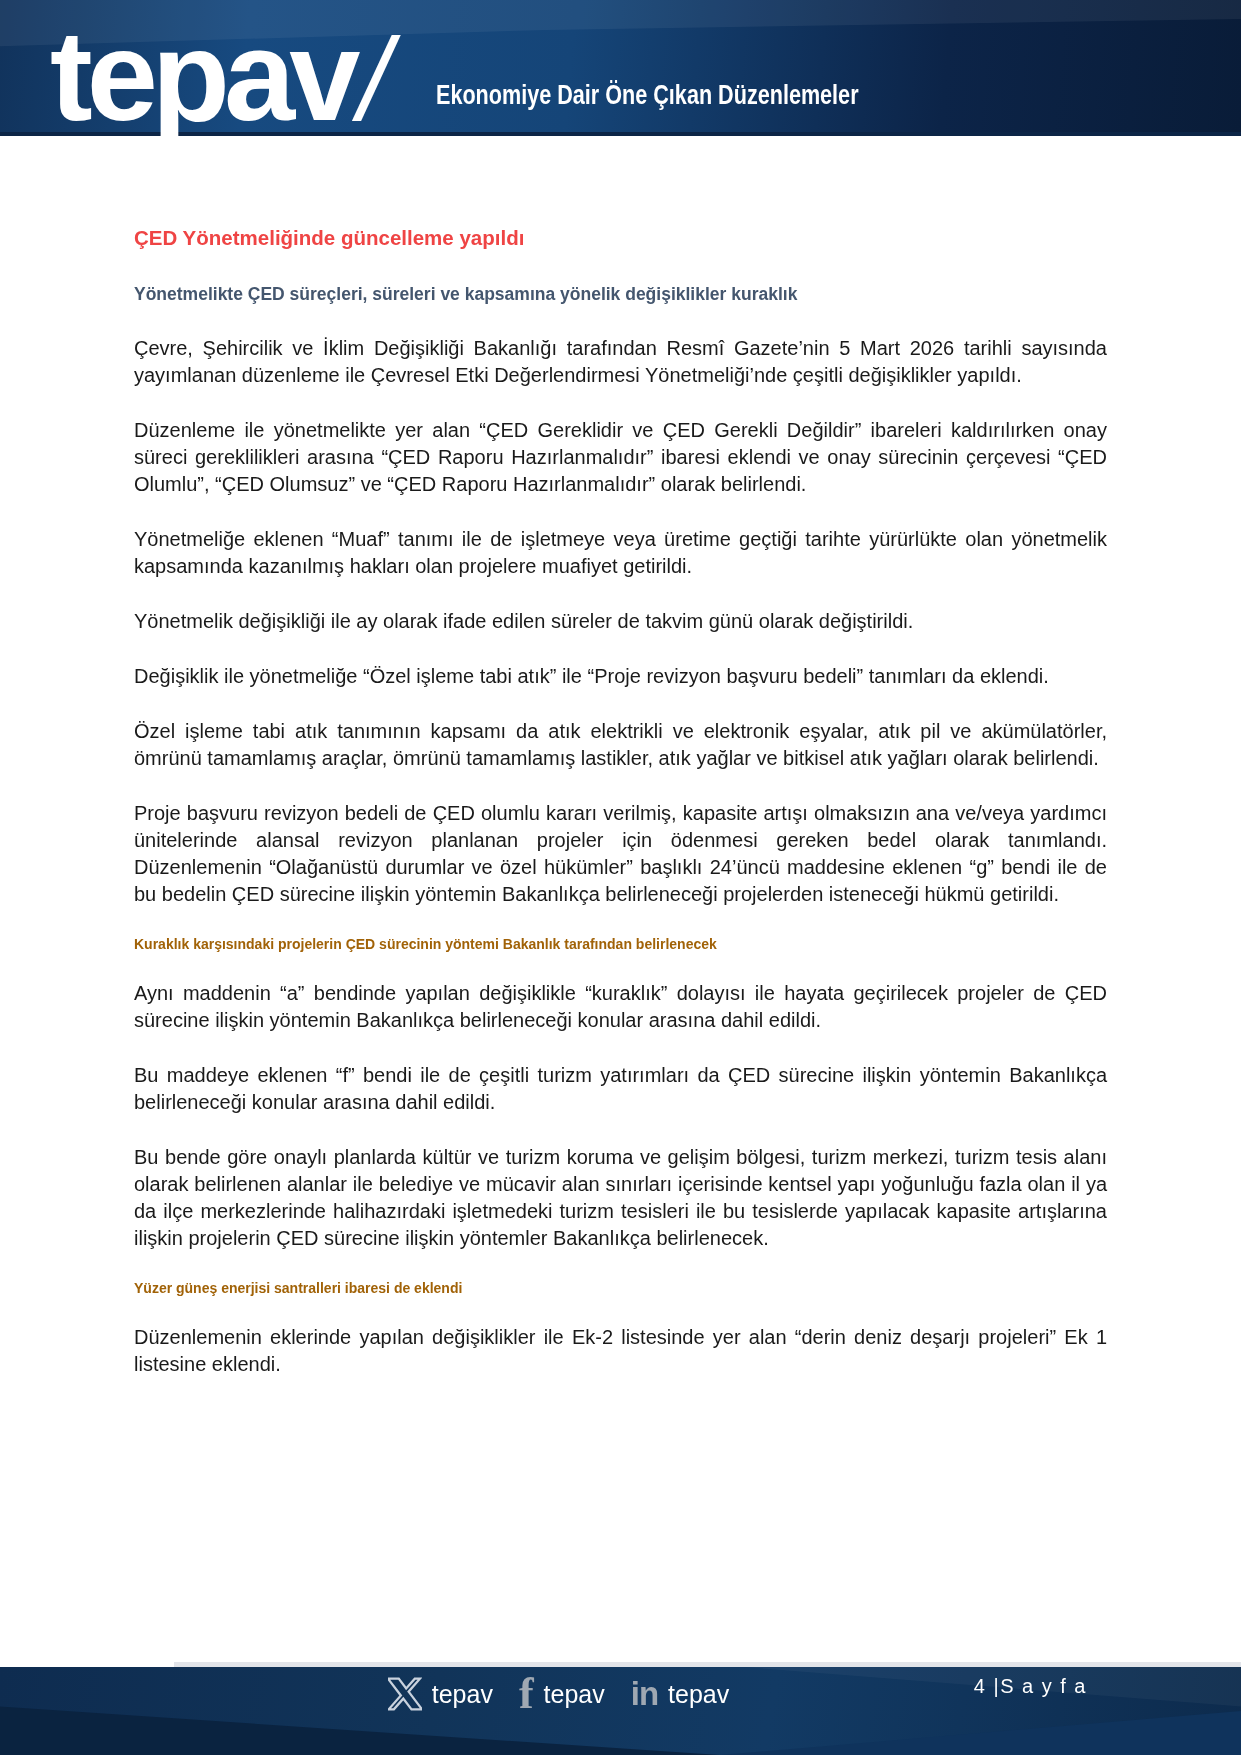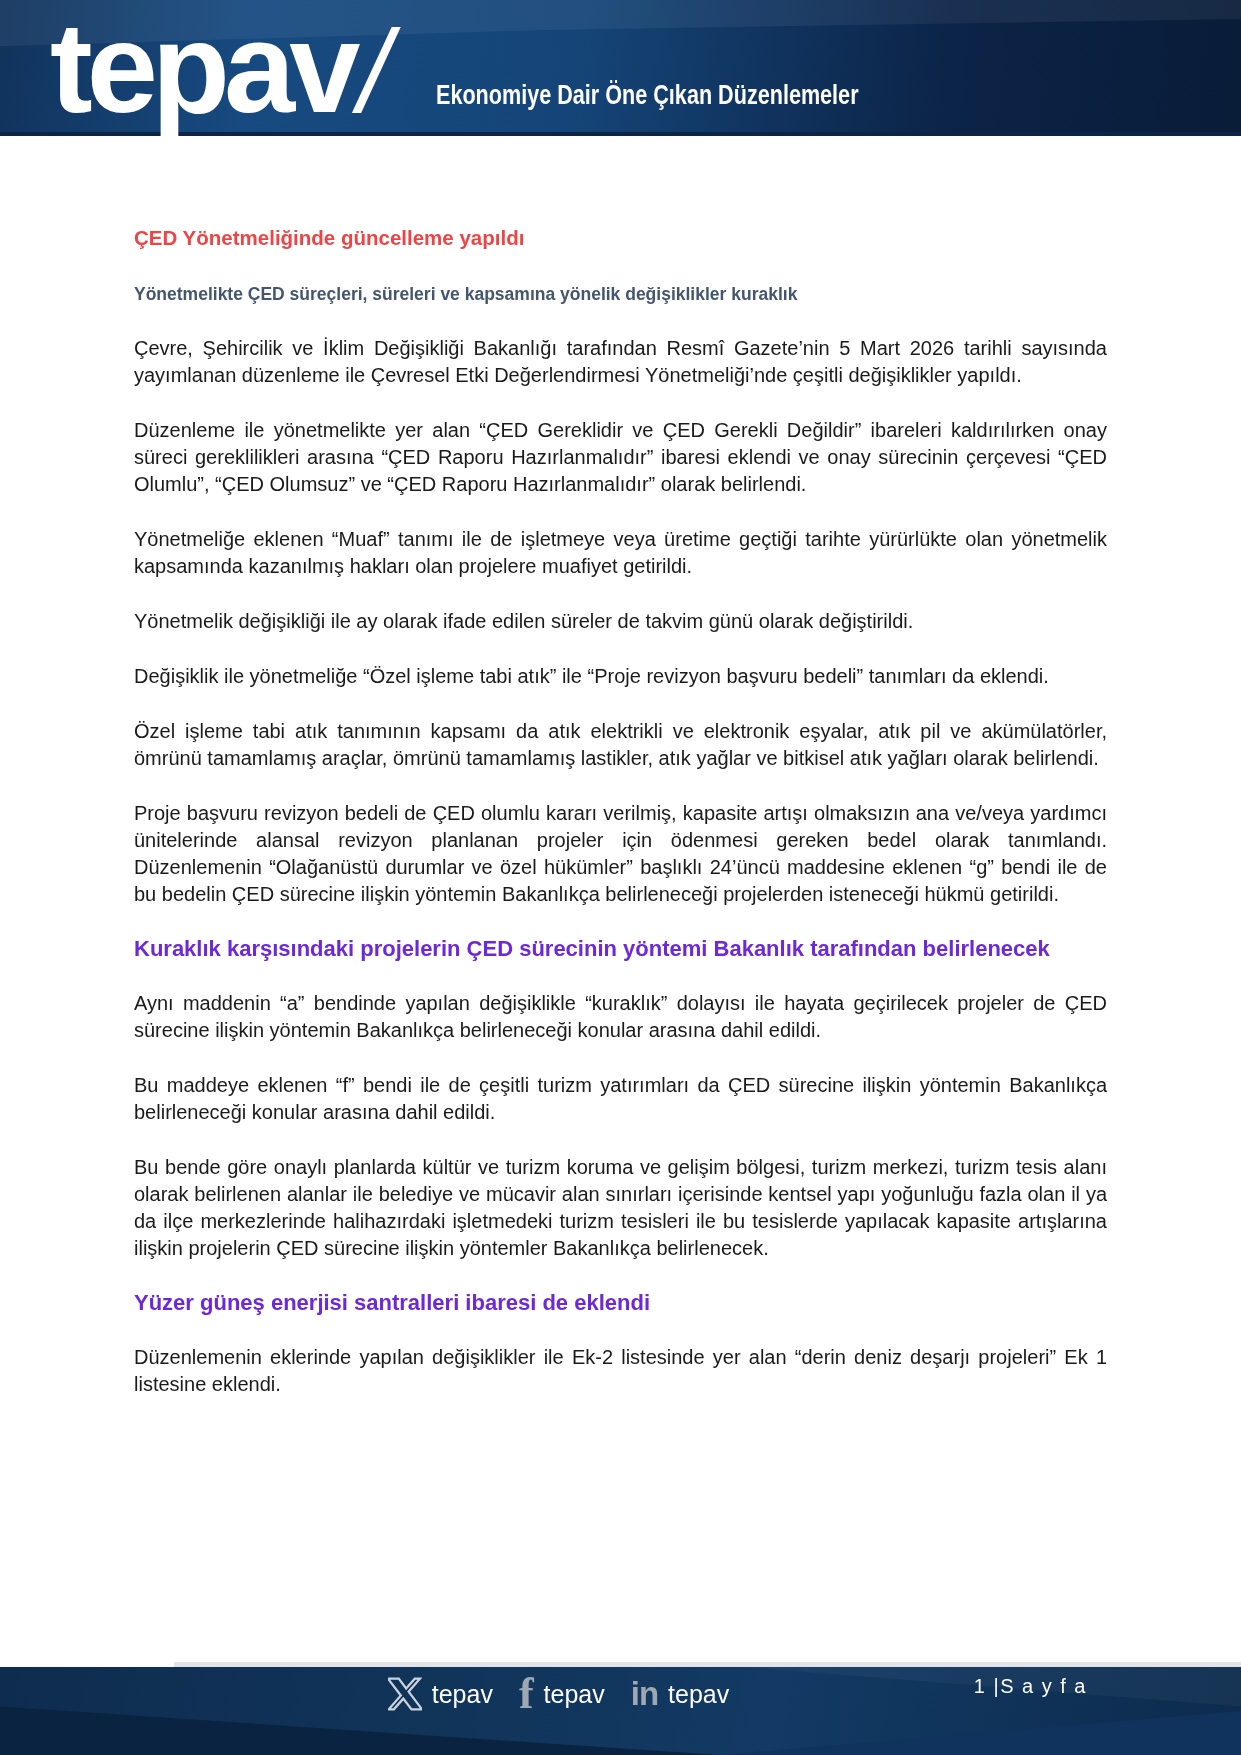--- a/index.html
+++ b/index.html
@@ -22,21 +22,21 @@
   .header-bg::before{
     content:"";position:absolute;inset:0;
     background:rgba(255,255,255,.06);
     clip-path:polygon(0 0,100% 0,100% 14%,44% 22%,0 34%);
   }
   .header-bg::after{
     content:"";position:absolute;left:0;bottom:0;width:100%;height:4px;
     background:#0C2546;
   }
   .logo{
-    position:absolute;left:50px;top:0;height:107px;white-space:nowrap;z-index:2;
+    position:absolute;left:50px;top:8px;height:107px;white-space:nowrap;z-index:2;
   }
   .logo-word{
     font-size:128px;font-weight:bold;letter-spacing:-6px;color:#fff;line-height:136px;
   }
   .logo-slash{
     font-size:116px;font-style:italic;font-weight:400;color:#fff;margin-left:4px;
   }
   .tagline{
     position:absolute;left:436px;top:80px;z-index:2;
     font-size:27px;font-weight:bold;color:#fff;
@@ -55,21 +55,21 @@
   .doc-subtitle{
     margin:0 0 30px 0;
     font-size:17.5px;font-weight:bold;color:#44566E;
   }
   .content p{
     margin:0 0 28px 0;
     font-size:20px;line-height:27px;text-align:justify;
   }
   .section-heading{
     margin:8px 0 28px 0;
-    font-size:22px;font-weight:bold;color:#6d28d9;
+    font-size:14px;font-weight:bold;color:#a16207;
   }
 
   
   .footer-top-strip{
     position:absolute;left:174px;right:0;top:1662px;height:5px;
     background:#E2E4E9;
   }
   .footer{
     position:absolute;left:0;top:1667px;width:1241px;height:88px;
     background:linear-gradient(100deg,#0E2C50 0%,#113459 35%,#123A64 62%,#0D2B4D 100%);
@@ -158,16 +158,16 @@
       <div class="social-item">
         <span class="f-glyph">f</span>
         <span class="social-label">tepav</span>
       </div>
       <div class="social-item">
         <span class="in-glyph">in</span>
         <span class="social-label">tepav</span>
       </div>
     </div>
 
-    <div class="page-label">1 |S a y f a</div>
+    <div class="page-label">4 |S a y f a</div>
   </footer>
 
 </div>
 
 </body></html>

